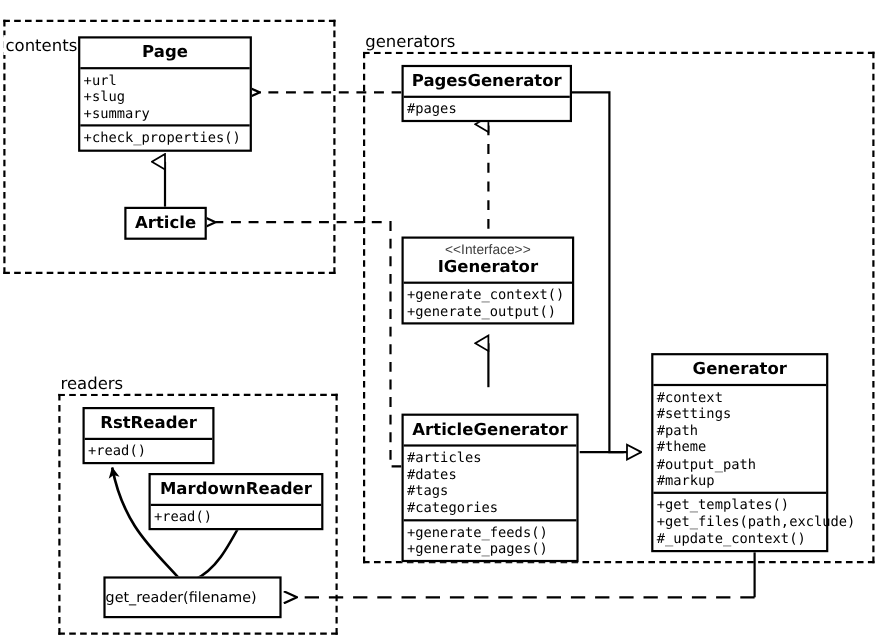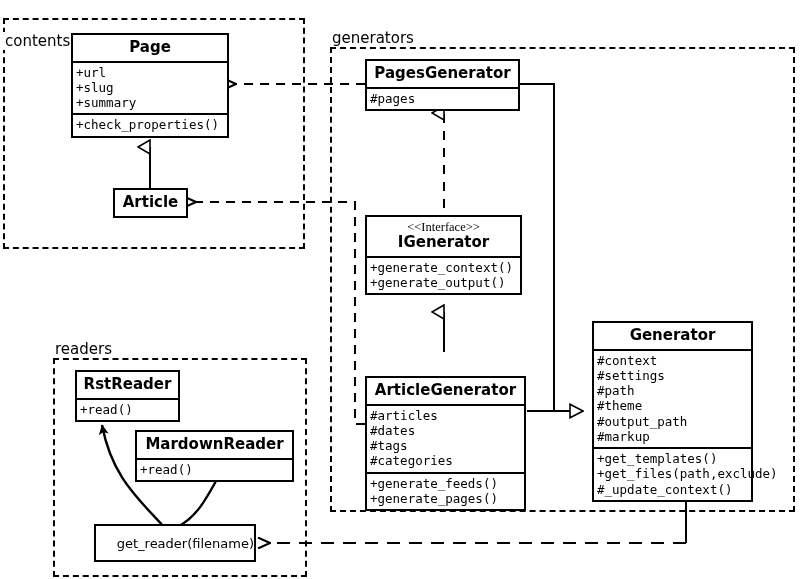--- a/index.html
+++ b/index.html
@@ -53,25 +53,25 @@
     font-family: "DejaVu Sans", sans-serif;
     font-weight: bold;
     font-size: 15px;
     text-align: center;
     color: #000;
     padding: 4px 4px 5px 4px;
     line-height: 1.1;
     white-space: nowrap;
   }
   .uml-stereotype {
-    font-family: Liberation Serif, serif;
+    font-family: Liberation Sans, sans-serif;
     font-weight: normal;
     font-size: 12.5px;
     text-align: center;
-    color: #000000;
+    color: #404040;
     padding: 3px 4px 0 4px;
     line-height: 1.15;
     white-space: nowrap;
   }
   .uml-sep {
     border-top: 2px solid #000;
   }
   .uml-compartment {
     font-family: "DejaVu Sans Mono", monospace;
     font-size: 12.5px;
@@ -82,21 +82,21 @@
   .uml-compartment div {
     white-space: nowrap;
   }
   .plain-box {
     position: absolute;
     border: 2px solid #000;
     background: #ffffff;
     box-sizing: border-box;
     display: flex;
     align-items: center;
-    justify-content: flex-end;
+    justify-content: flex-start;
     font-family: "DejaVu Sans", sans-serif;
     font-size: 13px;
     color: #000;
     z-index: 6;
     white-space: nowrap;
   }
 </style>
 </head>
 <body>
 
@@ -230,21 +230,21 @@
       <div>#markup</div>
     </div>
     <div class="uml-sep"></div>
     <div class="uml-compartment">
       <div>+get_templates()</div>
       <div>+get_files(path,exclude)</div>
       <div>#_update_context()</div>
     </div>
   </div>
 
-  <div class="uml" style="left:75px; top:370px; width:105px;">
+  <div class="uml" style="left:75px; top:370px; width:120px;">
     <div class="uml-name">RstReader</div>
     <div class="uml-sep"></div>
     <div class="uml-compartment">
       <div>+read()</div>
     </div>
   </div>
 
   <div class="uml" style="left:135px; top:430px; width:159px;">
     <div class="uml-name">MardownReader</div>
     <div class="uml-sep"></div>

